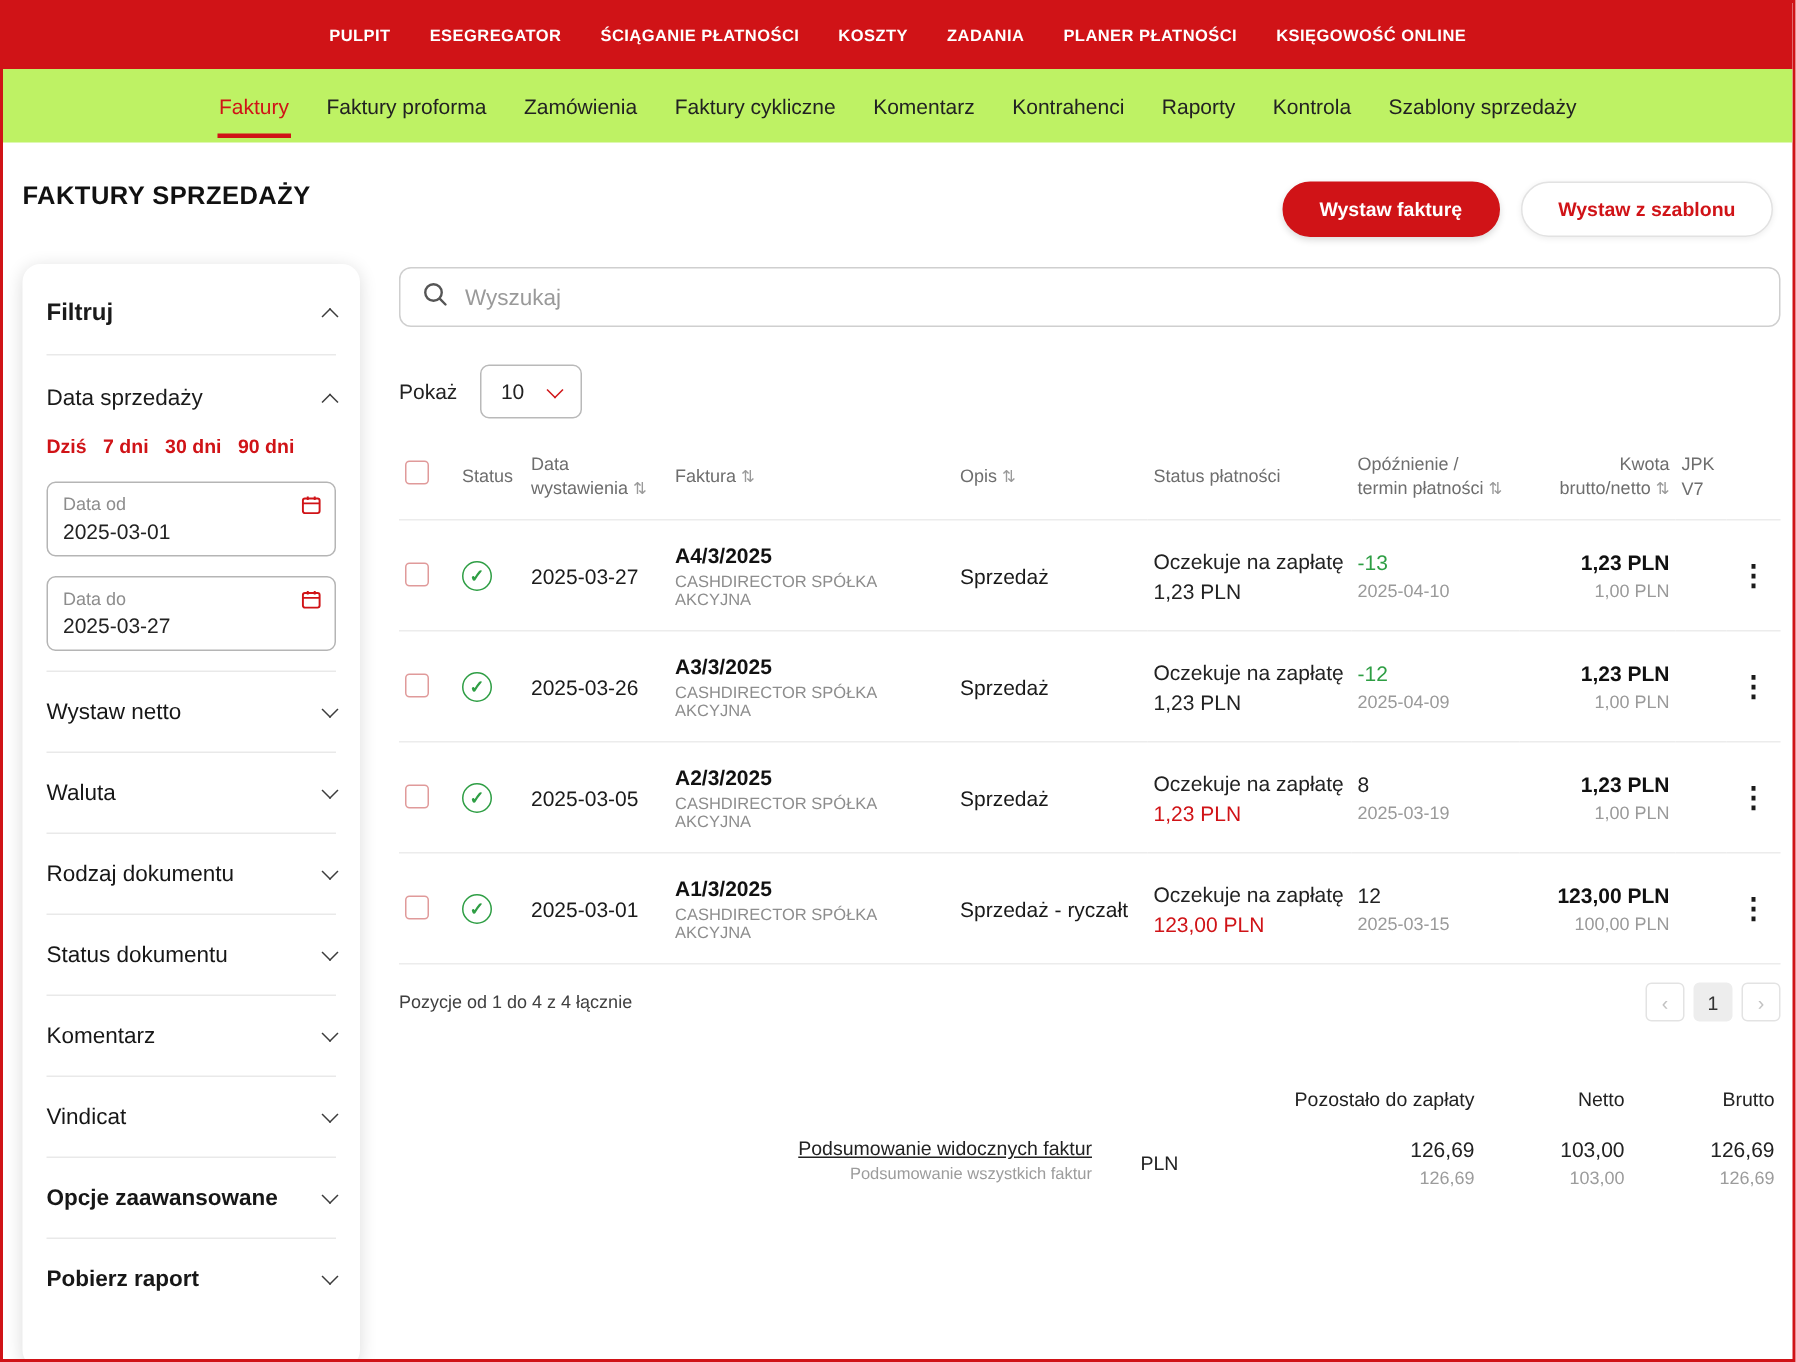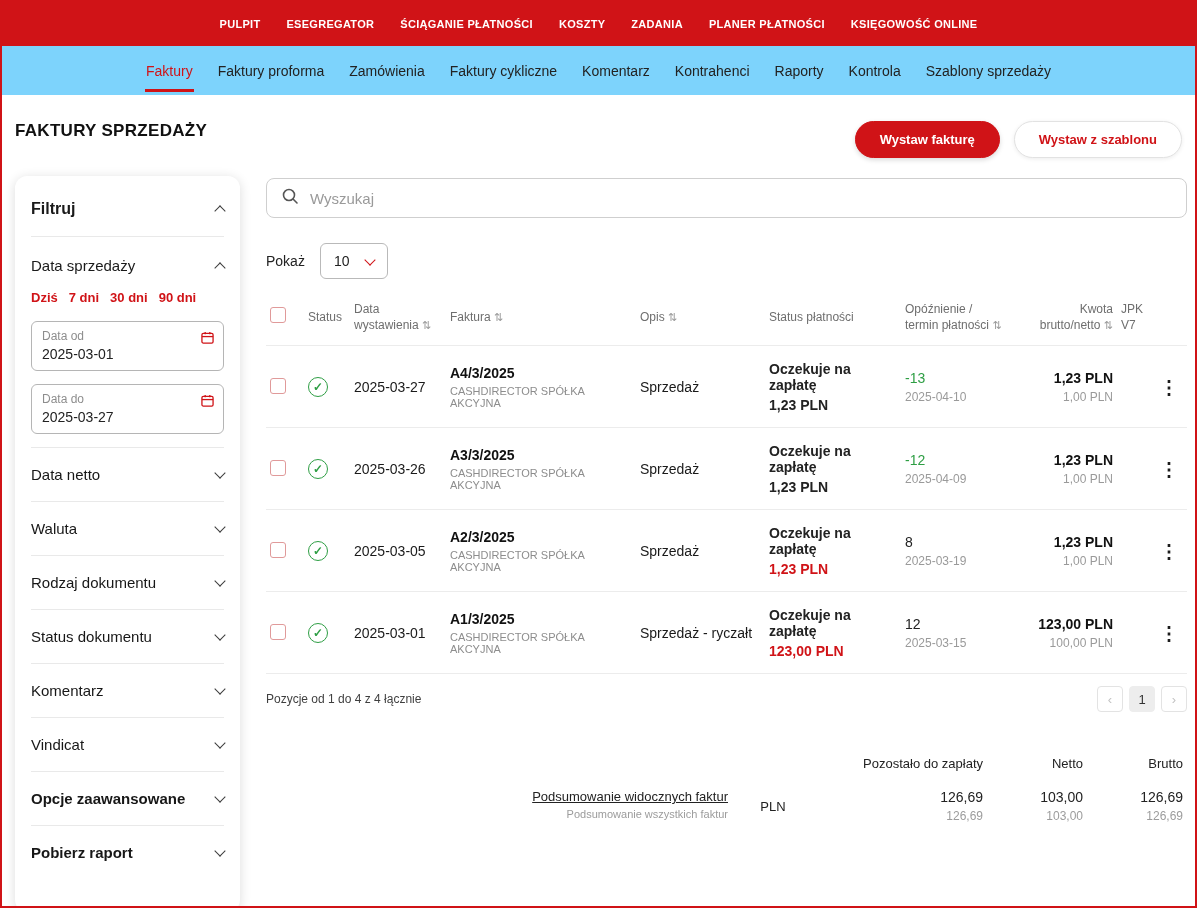--- a/index.html
+++ b/index.html
@@ -15,21 +15,21 @@
   
   .topbar { height:44px; background:#d01317; display:flex; justify-content:center; align-items:stretch; }
   .topnav-item {
     display:flex; align-items:center; padding:0 13px;
     color:#ffffff; font-size:11px; font-weight:bold; letter-spacing:.3px;
     cursor:pointer; white-space:nowrap; text-decoration:none;
   }
   .topnav-item.active { background:#ffffff; color:#d01317; }
 
   
-  .subnav { height:49px; display:flex; justify-content:center; align-items:center; gap:23px; background:#7dd3fc; }
+  .subnav { height:49px; display:flex; justify-content:center; align-items:center; gap:23px; background:#bef264; }
   .subnav-item {
     font-size:14px; color:#222; cursor:pointer; white-space:nowrap;
     padding:14px 1px 10px; border-bottom:3px solid transparent;
   }
   .subnav-item.active { color:#d01317; border-bottom-color:#d01317; }
 
   
   .title-row { display:flex; justify-content:space-between; align-items:flex-start; padding:26px 13px 18px; }
   .page-title { font-size:17px; font-weight:bold; letter-spacing:.3px; color:#111; }
   .title-actions { display:flex; gap:14px; padding-right:0; }
@@ -80,21 +80,21 @@
   
   table.invoices { width:100%; border-collapse:collapse; table-layout:fixed; }
   .invoices th { font-size:12px; font-weight:normal; color:#6e6e6e; text-align:left; padding:16px 4px 12px; vertical-align:middle; line-height:1.35; }
   .invoices th.h-amount { text-align:right; }
   .invoices td { padding:15px 4px 14px; border-top:1px solid #ececec; vertical-align:middle; font-size:14px; }
   .sort { color:#9a9a9a; font-size:11px; }
   .checkbox { display:inline-block; width:16px; height:16px; border:1px solid #e09a9a; border-radius:3px; background:#fff; cursor:pointer; }
   .status-ok { display:inline-flex; width:20px; height:20px; border:1.6px solid #2e9e44; border-radius:50%; color:#2e9e44; align-items:center; justify-content:center; font-size:12px; font-weight:bold; }
   .inv-no { font-weight:bold; font-size:14px; color:#111; }
   .inv-contractor { font-size:11px; color:#8d8d8d; margin-top:4px; }
-  .c-paystatus div { font-size:14px; color:#222;font-weight:bold; }
+  .c-paystatus div { font-size:14px; color:#222; }
   .pay-amount { margin-top:4px; }
   .pay-amount.red { color:#d01317; }
   .delay { font-size:14px; color:#222; }
   .delay.green { color:#2e9e44; }
   .due { font-size:12px; color:#9a9a9a; margin-top:4px; }
   .c-amount { text-align:right; }
   .gross { font-weight:bold; font-size:14px; color:#111; }
   .net { font-size:12px; color:#9a9a9a; margin-top:4px; }
   .c-menu { text-align:center; }
   .kebab { font-size:19px; font-weight:bold; color:#1c1c1c; cursor:pointer; line-height:1; }
@@ -189,21 +189,21 @@
             <rect x="1" y="2.5" width="12" height="10.5" rx="1.5" fill="none" stroke="#d01317" stroke-width="1.4"></rect>
             <line x1="1" y1="6" x2="13" y2="6" stroke="#d01317" stroke-width="1.4"></line>
             <line x1="4.5" y1="1" x2="4.5" y2="3.6" stroke="#d01317" stroke-width="1.4"></line>
             <line x1="9.5" y1="1" x2="9.5" y2="3.6" stroke="#d01317" stroke-width="1.4"></line>
           </svg>
       </span>
     </div>
     <div class="sb-sect-divider"></div>
 
     <div class="sb-item">
-      <span class="lbl">Data netto</span>
+      <span class="lbl">Wystaw netto</span>
       <span class="chev"></span>
     </div>
     <div class="sb-item">
       <span class="lbl">Waluta</span>
       <span class="chev"></span>
     </div>
     <div class="sb-item">
       <span class="lbl">Rodzaj dokumentu</span>
       <span class="chev"></span>
     </div>

